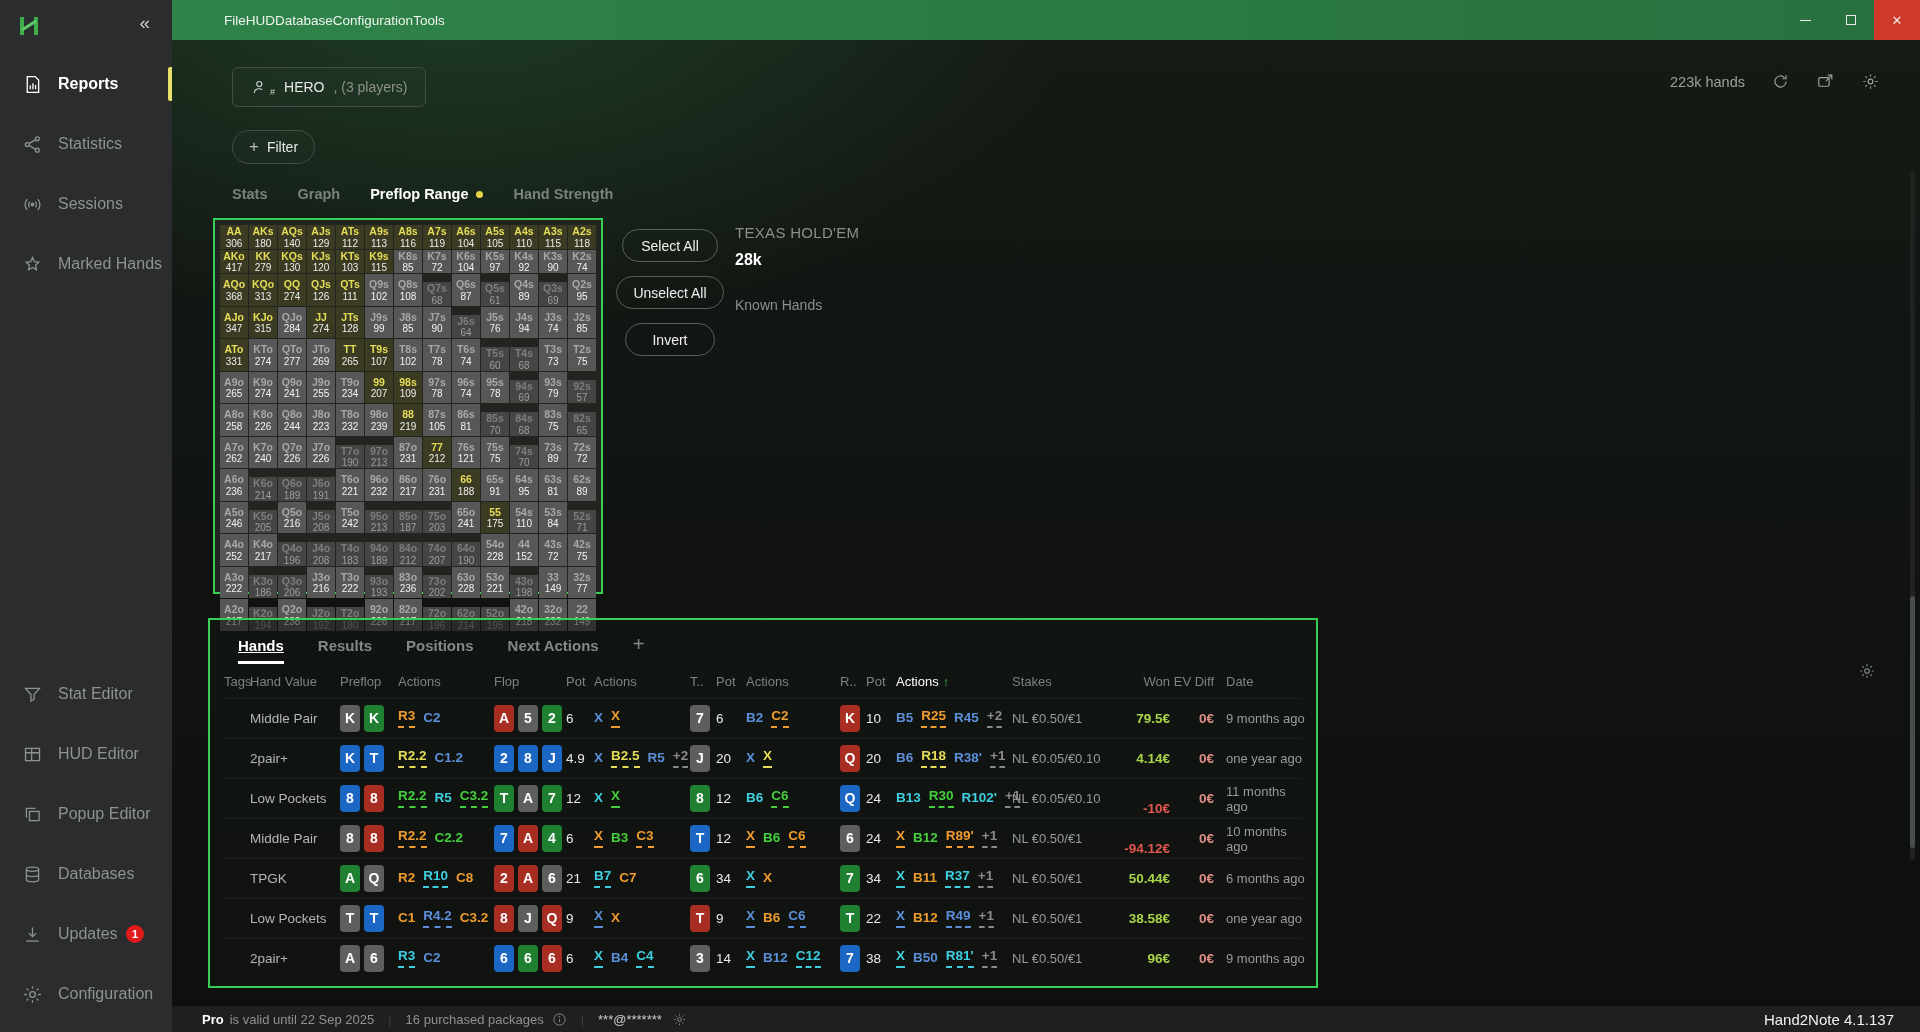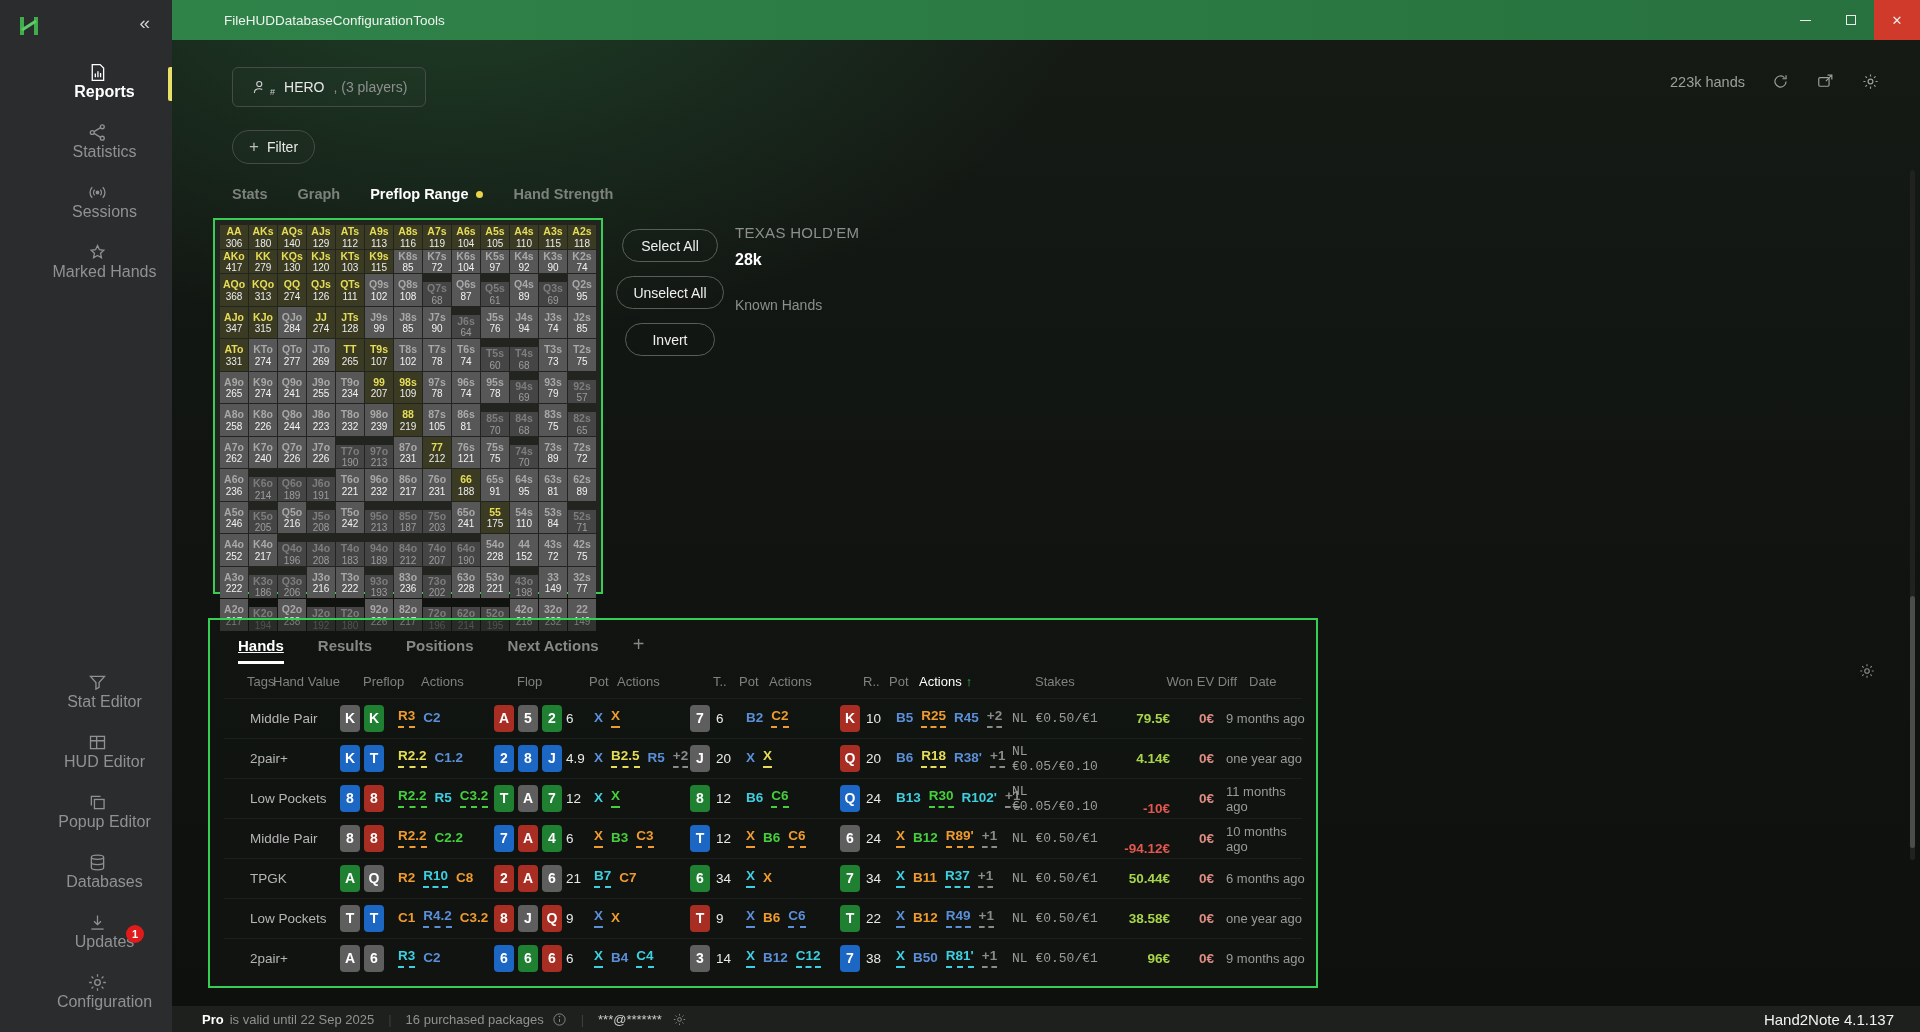--- a/index.html
+++ b/index.html
@@ -4,21 +4,21 @@
 <style>
   html,body{margin:0;padding:0;background:#0c0e0c;}
   *{box-sizing:border-box;font-family:"Liberation Sans","DejaVu Sans",sans-serif;}
   .app{position:relative;width:1920px;height:1032px;overflow:hidden;background:#101310;}
 
   
   .sidebar{position:absolute;left:0;top:0;width:172px;height:1032px;background:#2a2c2d;z-index:5;}
   .sb-head{position:relative;height:56px;}
   .logo{position:absolute;left:16px;top:13px;}
   .collapse{position:absolute;right:22px;top:12px;color:#cfcfcf;font-size:19px;cursor:pointer;}
-  .sb-item{position:relative;display:flex;align-items:center;height:44px;margin-bottom:16px;padding-left:22px;color:#8f9293;font-size:16px;cursor:pointer;flex-direction:column;}
+  .sb-item{position:relative;display:flex;align-items:center;height:44px;margin-bottom:16px;padding-left:22px;color:#8f9293;font-size:16px;cursor:pointer;}
   .sb-item .lbl{margin-left:15px;}
   .sb-item.active{color:#ffffff;font-weight:700;}
   .sb-item.active svg{stroke:#ffffff;}
   .sb-item svg{stroke:#8f9293;fill:none;stroke-width:1.5;width:21px;height:21px;flex:none;}
   .active-bar{position:absolute;right:0;top:5px;width:4px;height:34px;background:#e9e06a;border-radius:2px 0 0 2px;}
   .sb-top{position:absolute;top:62px;left:0;right:0;}
   .sb-bottom{position:absolute;top:672px;left:0;right:0;}
   .badge{position:absolute;right:28px;top:13px;width:18px;height:18px;border-radius:50%;background:#e01b1b;color:#fff;font-size:11px;font-weight:700;display:flex;align-items:center;justify-content:center;}
 
   
@@ -72,21 +72,21 @@
   .game-title{position:absolute;left:563px;top:184px;color:#8c8f8c;font-size:15px;letter-spacing:0.3px;}
   .known-count{position:absolute;left:563px;top:211px;color:#fff;font-size:16px;font-weight:700;}
   .known-label{position:absolute;left:563px;top:233px;color:#8c8f8c;font-size:14px;margin-top:24px;}
 
   
   .table-frame{position:absolute;left:36px;top:578px;width:1110px;height:370px;border:2px solid #36cf53;background:rgba(18,22,18,0.55);padding:0 14px;}
   .ttabs{display:flex;align-items:flex-end;gap:34px;height:44px;padding-left:14px;}
   .ttab{color:#858985;font-size:15px;font-weight:700;padding-bottom:10px;cursor:pointer;}
   .ttab.active{color:#fff;border-bottom:3px solid #fff;padding-bottom:7px;text-decoration:underline;}
   .ttab-plus{color:#858985;font-size:20px;font-weight:400;padding-bottom:8px;cursor:pointer;}
-  .thead{display:flex;align-items:center;height:34px;color:#7f827f;font-size:13px;margin-left:23px;}
+  .thead{display:flex;align-items:center;height:34px;color:#7f827f;font-size:13px;}
   .thead .tc{cursor:pointer;}
   .thead .sorted{color:#fff;font-weight:400;}
   .thead .arrow{color:#3fbf4f;margin-left:4px;}
   .tc{flex:none;}
   .w0{width:26px;}.w1{width:90px;}.w2{width:58px;}.w3{width:96px;}.w4{width:72px;}
   .w5{width:28px;}.w6{width:96px;}.w7{width:26px;}.w8{width:30px;}.w9{width:94px;}
   .w10{width:26px;}.w11{width:30px;}.w12{width:116px;}.w13{width:96px;}
   .w14{width:62px;text-align:right;}.w15{width:44px;text-align:right;}.w16{width:92px;padding-left:12px;}
   .trow{display:flex;align-items:center;height:40px;border-top:1px solid rgba(255,255,255,0.05);cursor:pointer;}
   .hv{color:#b5b5b5;font-size:13.5px;}
@@ -94,21 +94,21 @@
   .su-s{background:#5e5e5e;}
   .su-h{background:#a82d22;}
   .su-d{background:#1c66c4;}
   .su-c{background:#1f8032;}
   .acts{display:flex;align-items:center;gap:8px;}
   .act{font-size:13.5px;font-weight:600;line-height:1.1;}
   .act.un{border-bottom:2px dashed currentColor;padding-bottom:2px;}
   .ac-o{color:#ef9b2d;}.ac-b{color:#5b8fd9;}.ac-y{color:#e5dd55;}
   .ac-g{color:#46cf3c;}.ac-c{color:#3ecfe0;}.ac-x{color:#8a8a8a;}
   .pot{color:#e9e9e9;font-size:13.5px;}
-  .stakes{color:#989b98;font-size:13px;font-family:Liberation Mono, monospace;}
+  .stakes{color:#989b98;font-size:13px;}
   .won{font-size:13.5px;font-weight:700;}
   .won.pos{color:#a8d549;}
   .won.neg{color:#e2574f;margin-top:20px;}
   .ev{color:#de8d85;font-size:13.5px;font-weight:600;}
   .date{color:#989b98;font-size:13px;}
   .table-gear{position:absolute;left:1686px;top:622px;}
   .table-gear svg{stroke:#8a8e8a;fill:none;stroke-width:1.5;width:18px;height:18px;cursor:pointer;}
   .scroll-track{position:absolute;right:5px;top:130px;width:5px;height:690px;background:#1f221f;border-radius:3px;}
   .scroll-thumb{position:absolute;right:5px;top:556px;width:5px;height:252px;background:#4a4e4a;border-radius:3px;cursor:pointer;}
 

